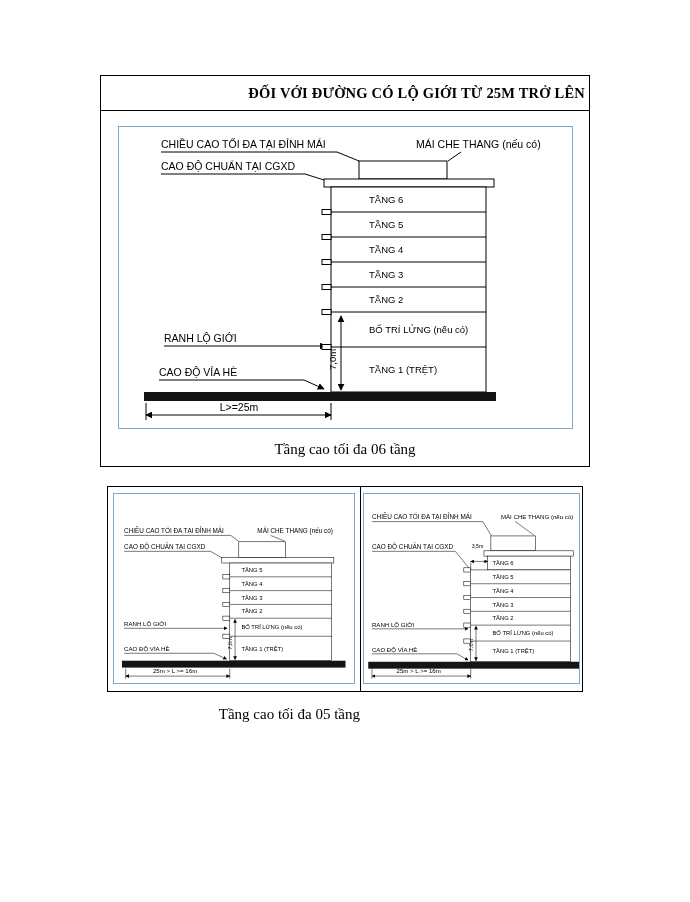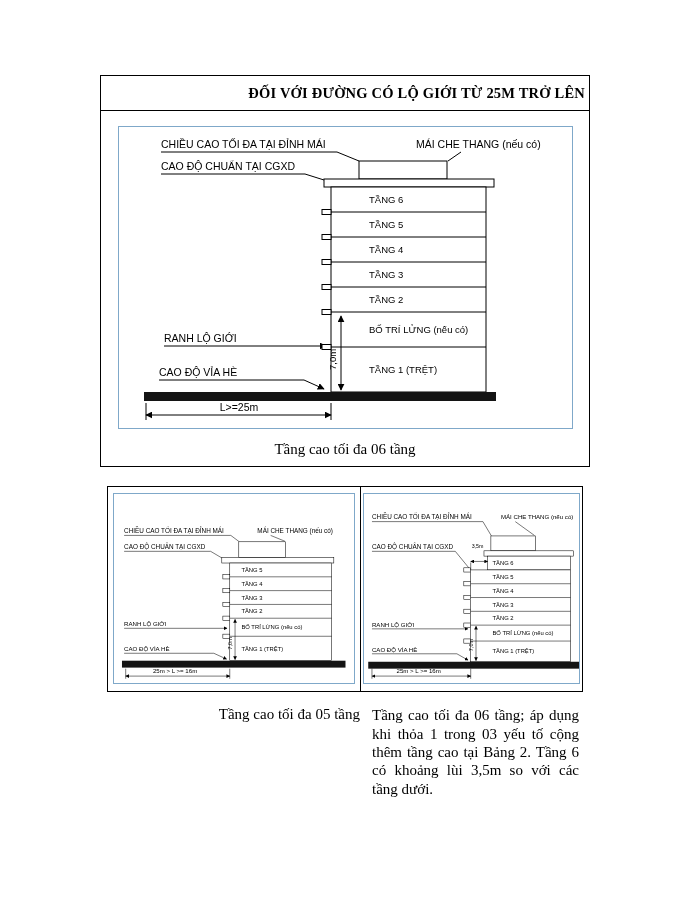--- a/index.html
+++ b/index.html
@@ -255,18 +255,17 @@
               <text font-size="10.5" transform="translate(205,296) rotate(-90)">7,0m</text>
               <text x="103" y="338" text-anchor="middle" font-size="11.5">25m &gt; L &gt;= 16m</text>
             </svg>
           </div>
         </div>
 
       </div>
 
       <div class="captions">
         <div class="cap-left">Tầng cao tối đa 05 tầng</div>
-        <div class="cap-right">Tầng cao tối đa 06 tầng; áp dụng khi thỏa 1 trong 03 yếu tố cộng thêm tầng cao tại Bảng 2. Tầng 6 có khoảng lùi 3,5m so với các tầng dưới.</div>
       </div>
     </div>
 
   </div>
 </div>
 
 </body></html>

